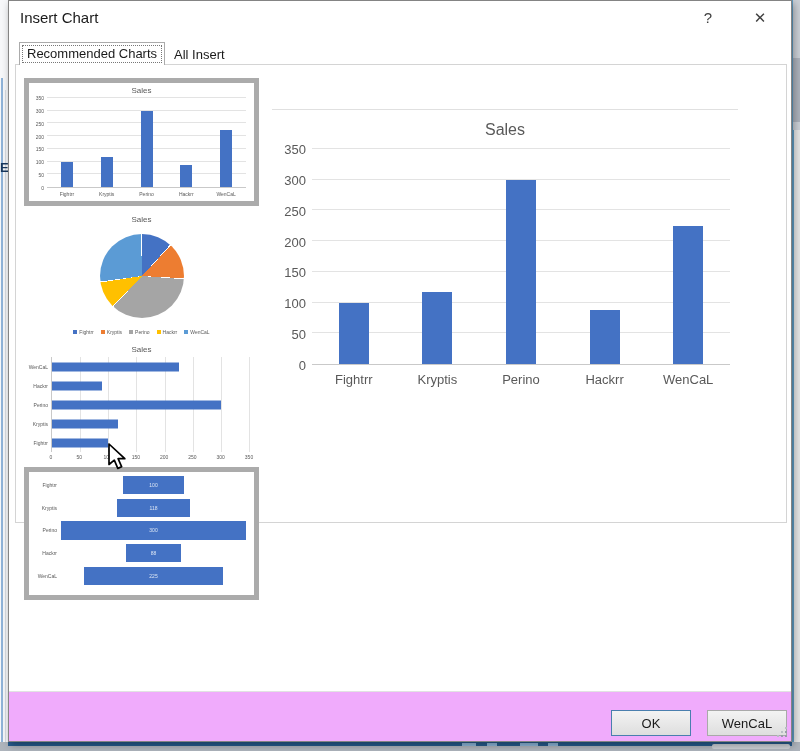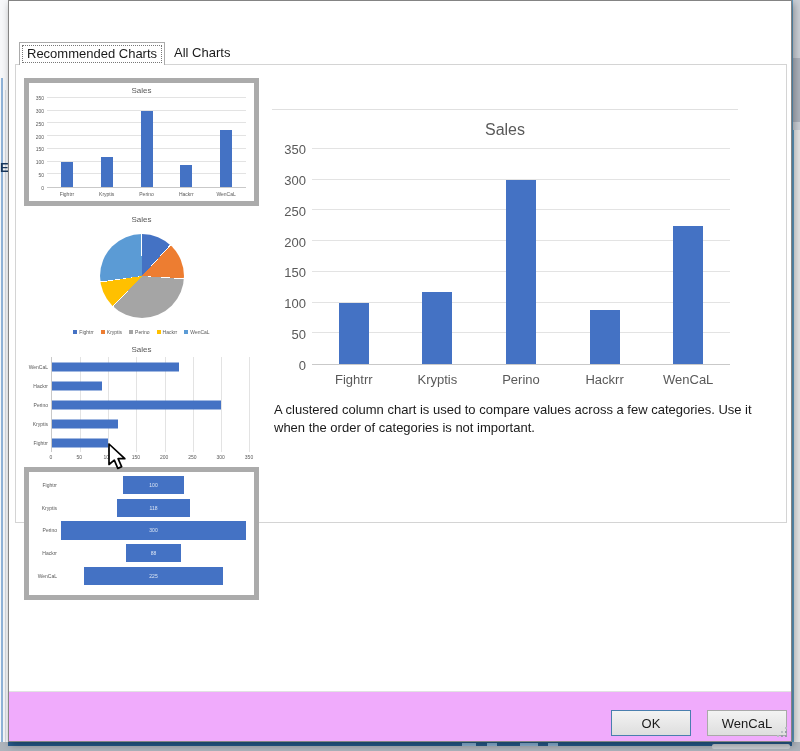--- a/index.html
+++ b/index.html
@@ -24,21 +24,21 @@
   .dialog{position:absolute;left:8px;top:0;width:784px;height:742px;background:#fff;
     border:1px solid #848484;box-shadow:2px 3px 8px rgba(0,0,0,.35)}
   .titlebar{position:absolute;left:0;top:0;right:0;height:32px;background:#fff}
   .dlg-title{position:absolute;left:11px;top:8px;font-size:15px;color:#1a1a1a}
   .cap-btn{position:absolute;top:5px;width:26px;height:23px;display:flex;align-items:center;
     justify-content:center;color:#404040;cursor:pointer}
   .btn-help{right:70px;font-size:15px}
   .btn-close{right:18px;font-size:15px}
 
   
-  .tabs{position:absolute;left:10px;top:41px;display:flex;z-index:3}
+  .tabs{position:absolute;left:10px;top:41px;display:flex;align-items:flex-end;z-index:3}
   .tab{font-size:13px;color:#1a1a1a;padding:3px 7px;position:relative;cursor:pointer;white-space:nowrap}
   .tab.active{background:#fff;border:1px solid #ababab;border-bottom:none;height:23px;z-index:4}
   .tab.active::after{content:"";position:absolute;inset:2px;border:1px dotted #777}
   .tab.inactive{height:21px;margin-left:2px}
 
   
   .panel{position:absolute;left:6px;top:63px;width:772px;height:459px;background:#fff;border:1px solid #d4d4d4}
 
   
   .thumb{position:absolute;left:8px;width:235px;background:#fff;cursor:pointer}
@@ -133,24 +133,29 @@
 <div class="bg-bottom">
   <i class="blueline"></i>
   <i class="seg" style="left:462px;width:14px"></i>
   <i class="seg" style="left:487px;width:10px"></i>
   <i class="seg" style="left:520px;width:18px"></i>
   <i class="seg" style="left:548px;width:10px"></i>
   <i class="pill"></i>
 </div>
 
 <div class="dialog">
+  <div class="titlebar">
+    <span class="dlg-title">Insert Chart</span>
+    <span class="cap-btn btn-help">?</span>
+    <span class="cap-btn btn-close">✕</span>
+  </div>
 
   <div class="tabs">
     <div class="tab active">Recommended Charts</div>
-    <div class="tab inactive">All Charts</div>
+    <div class="tab inactive">All Insert</div>
   </div>
 
   <div class="panel">
 
     <div class="thumb framed" id="thumb-column">
       <div class="chart mini">
           <div class="ct">Sales</div>
           <div class="cb">
             <div class="cy">
               <div class="cytick" style="bottom: 0%;">0</div>
@@ -321,21 +326,20 @@
           </div>
         </div>
         <div class="cx">
           <div class="cxlab">Fightrr</div>
           <div class="cxlab">Kryptis</div>
           <div class="cxlab">Perino</div>
           <div class="cxlab">Hackrr</div>
           <div class="cxlab">WenCaL</div>
         </div>
       </div>
-    <div class="desc">A clustered column chart is used to compare values across a few categories. Use it when the order of categories is not important.</div>
   </div>
 
   <div class="footer">
     <div class="btn btn-ok">OK</div>
     <div class="btn btn-cancel">WenCaL</div>
     <div class="grip">
         <i></i>
       </div>
   </div>
 </div>

